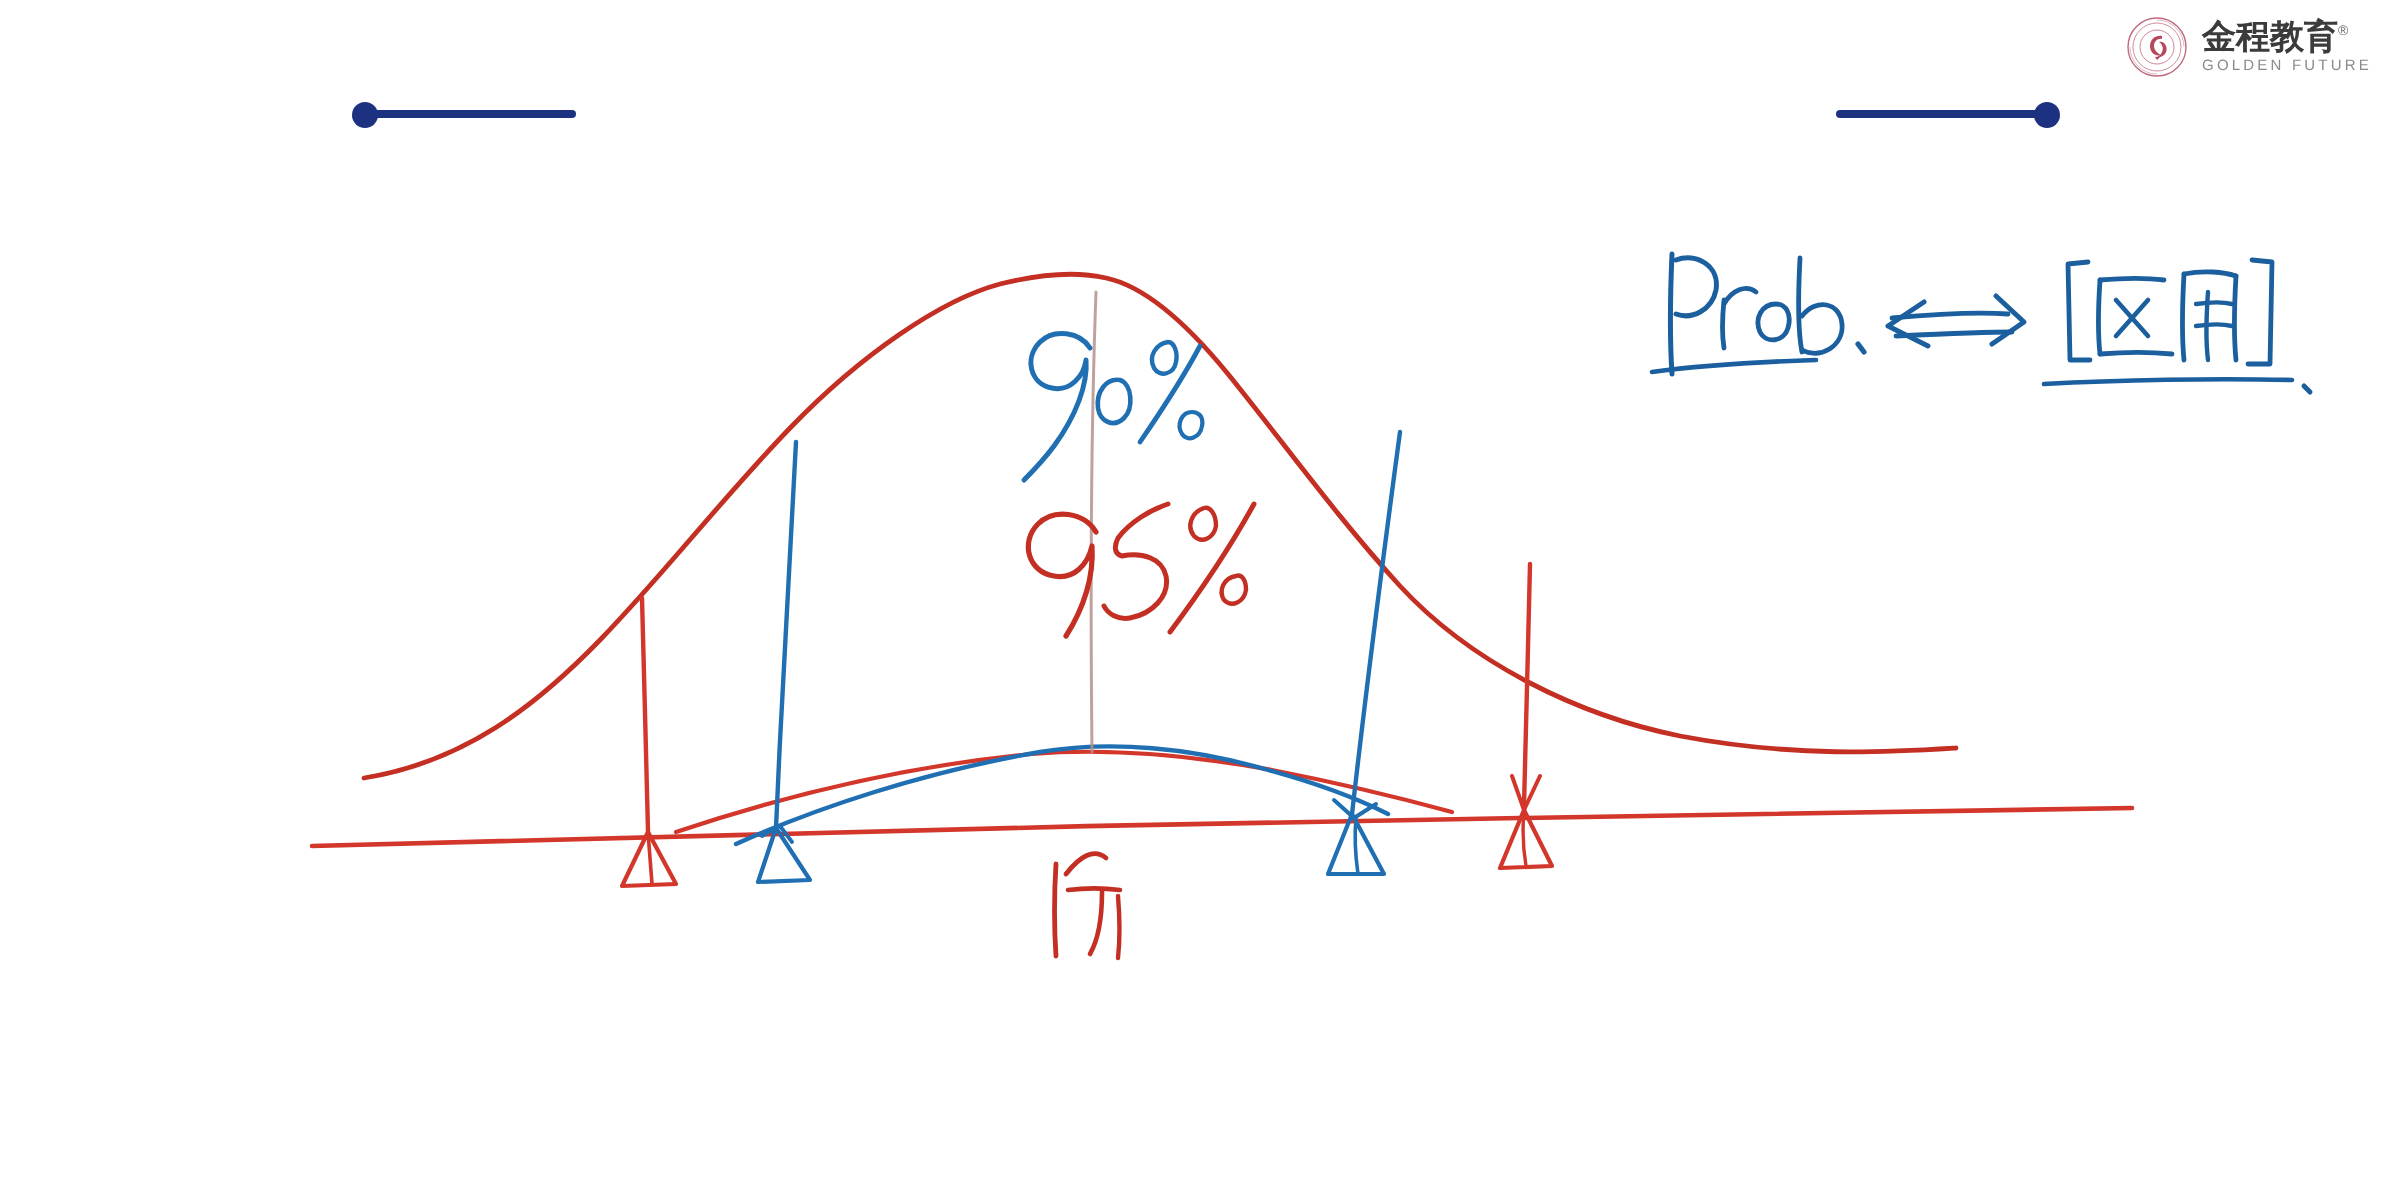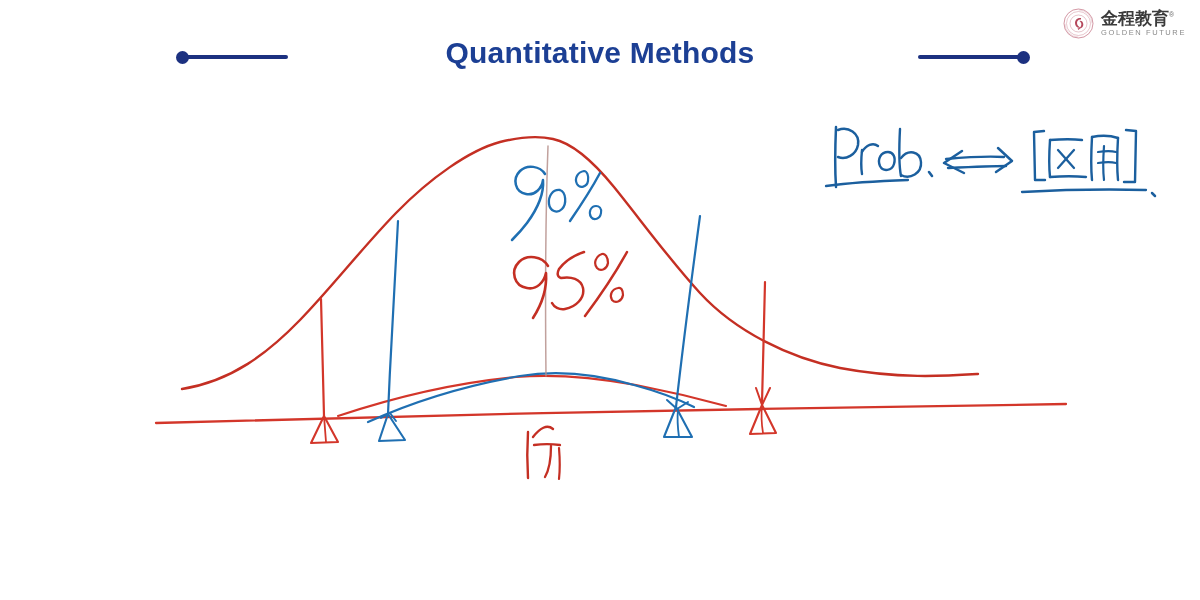--- a/index.html
+++ b/index.html
@@ -118,21 +118,20 @@
 
   <div class="deco" id="deco-left">
     <span class="deco-dot"></span>
     <span class="deco-line"></span>
   </div>
   <div class="deco" id="deco-right">
     <span class="deco-line"></span>
     <span class="deco-dot"></span>
   </div>
 
-  <div id="title">Quantitative Methods</div>
 
   <div id="logo">
     <svg id="logo-seal" viewBox="0 0 62 62">
       <circle cx="31" cy="31" r="29" fill="none" stroke="#c06a7c" stroke-width="1.4"></circle>
       <circle cx="31" cy="31" r="24" fill="none" stroke="#d08e9c" stroke-width="1"></circle>
       <circle cx="31" cy="31" r="17" fill="#ffffff" stroke="#c06a7c" stroke-width="0.8"></circle>
       <path d="M36 20 C30 19,24 23,24 30 C24 37,30 41,35 39 C31 37,28 34,28 30 C28 25,32 22,36 23 Z" fill="#b5485c"></path>
       <path d="M33 26 C36 28,38 32,36 36 C35 39,32 41,29 41 L31 44 L34 41 C39 40,42 35,40 30 C39 27,36 25,33 26 Z" fill="#b5485c"></path>
       <g stroke="#cf9aa6" stroke-width="0.7" fill="none">
         <path d="M31 4 A27 27 0 0 1 58 31"></path>

